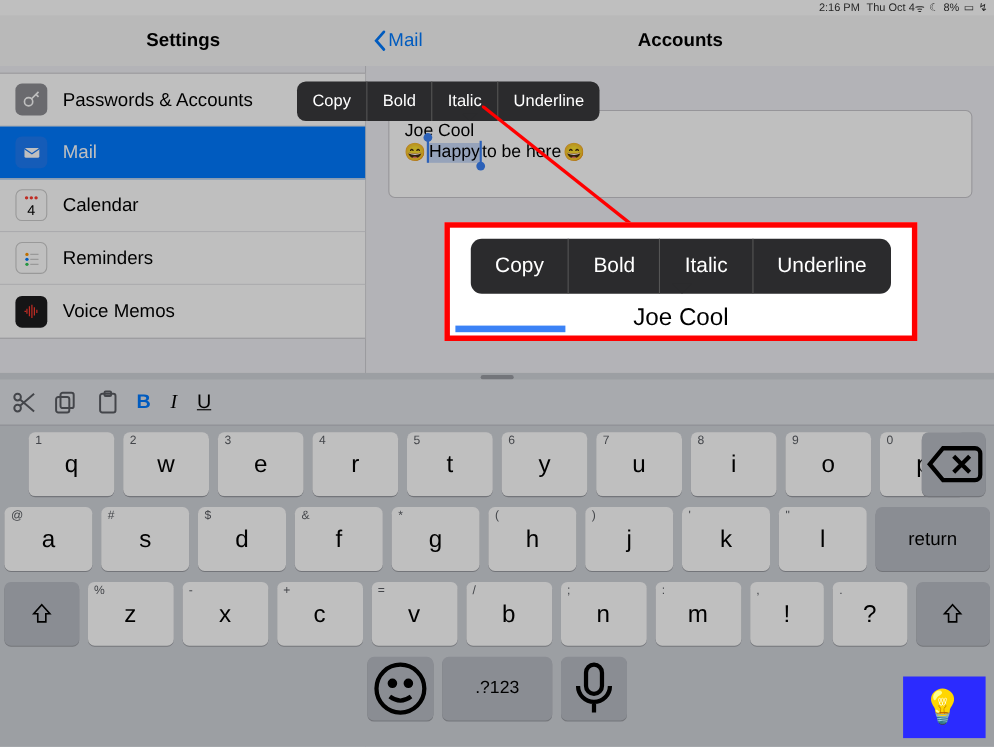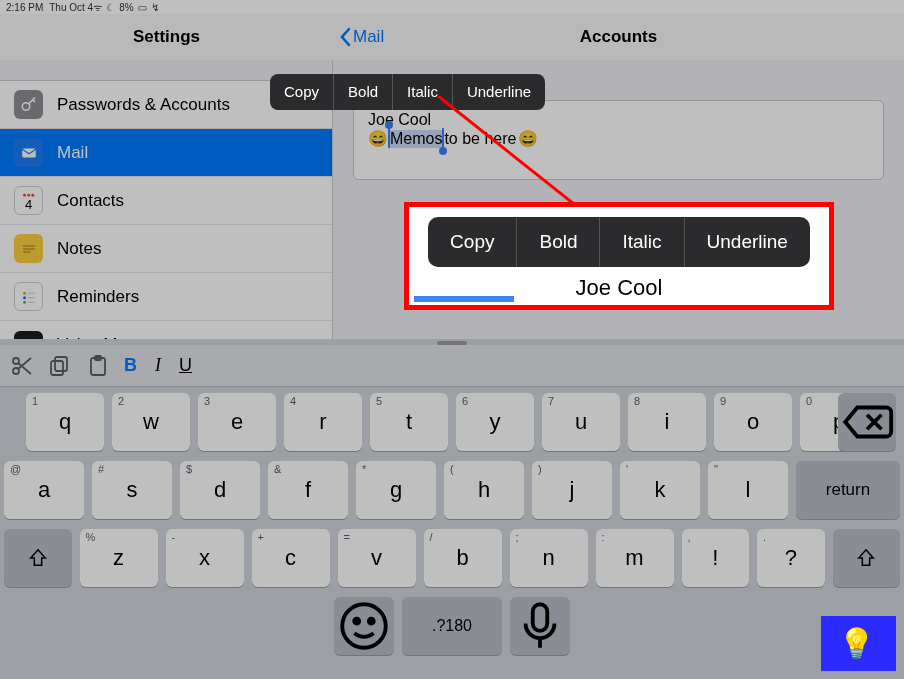--- a/index.html
+++ b/index.html
@@ -8,21 +8,21 @@
 
   .dim-overlay {
     position: absolute; top:0; left:0; right:0; bottom:0;
     background: rgba(0,0,0,0.25); pointer-events: none; z-index: 50;
   }
 
   
   .status-bar {
     position: absolute; top:0; left:0; right:0; height:14px;
     font-size: 10px; color:#333; display:flex;
-    justify-content: flex-start; align-items: center;
+    justify-content: flex-end; align-items: center;
     padding: 0 6px; background:#fff;
   }
   .status-left { display:flex; gap:6px; }
   .status-right { display:flex; gap:4px; align-items:center; }
 
   
   .nav-row {
     position:absolute; top:14px; left:0; right:0; height:46px;
     display:flex; background:#f7f7f7;
   }
@@ -30,21 +30,21 @@
   .nav-right { flex:1; position:relative; }
   .back-btn { position:absolute; left:6px; top:0; height:46px; display:flex; align-items:center; color:#007aff; font-size:17px; }
   .back-btn svg { width:12px; height:20px; margin-right:2px; }
   .nav-title { text-align:center; font-size:17px; font-weight:600; line-height:46px; color:#000; }
 
   
   .sidebar {
     position:absolute; top:60px; left:0; width:333px; bottom:0;
     background:#efeff4; border-right:1px solid #c8c7cc;
   }
-  .sb-section { margin-top:20px; background:#fff; border-top:1px solid #c8c7cc; border-bottom:1px solid #c8c7cc; }
+  .sb-section { margin-top:6px; background:#fff; border-top:1px solid #c8c7cc; border-bottom:1px solid #c8c7cc; }
   .sb-row { height:48px; display:flex; align-items:center; padding:0 14px; border-bottom:1px solid #e5e5e8; font-size:17px; color:#000; }
   .sb-row:last-child { border-bottom:none; }
   .sb-row.selected { background:#007aff; color:#fff; }
   .sb-icon { width:29px; height:29px; border-radius:6px; margin-right:14px; display:flex; align-items:center; justify-content:center; }
   .sb-icon svg { width:18px; height:18px; fill:#fff; }
   .ic-key    { background:#8e8e93; }
   .ic-mail   { background:#1d7bf6; }
   .ic-contacts { background:#8e8e93; }
   .ic-calendar { background:#fff; border:1px solid #ccc; padding:2px; }
   .ic-notes  { background:#fccf3f; }
@@ -205,29 +205,21 @@
       <div class="sb-icon ic-mail">
           <svg viewBox="0 0 24 24">
             <rect x="3" y="6" width="18" height="12" rx="2" fill="#fff"></rect>
             <path d="M3 7 L12 13 L21 7" stroke="#1d7bf6" stroke-width="1.5" fill="none"></path>
           </svg>
         </div>
       <span>Mail</span>
     </div>
     <div class="sb-row">
       <div class="sb-icon ic-calendar" style="flex-direction:column;font-size:7px;color:#ff3b30;line-height:1;">●●●<div style="color:#000;font-size:13px;">4</div></div>
-      <span>Contacts</span>
-    </div>
-    <div class="sb-row">
-      <div class="sb-icon ic-notes">
-          <svg viewBox="0 0 24 24">
-            <path d="M4 8 H20 M4 12 H20 M4 16 H14" stroke="#9a7a1f" stroke-width="1.5"></path>
-          </svg>
-        </div>
-      <span>Notes</span>
+      <span>Calendar</span>
     </div>
     <div class="sb-row">
       <div class="sb-icon ic-reminders">
           <svg viewBox="0 0 24 24">
             <circle cx="6" cy="7" r="2" fill="#ff9500"></circle>
             <circle cx="6" cy="13" r="2" fill="#007aff"></circle>
             <circle cx="6" cy="19" r="2" fill="#34c759"></circle>
             <path d="M10 7 H20 M10 13 H20 M10 19 H20" stroke="#ccc" stroke-width="1.5"></path>
           </svg>
         </div>
@@ -246,21 +238,21 @@
 
 <div class="content">
   <div class="sig-card">
     <div>Joe Cool</div>
     <div class="sig-line">
       <span class="emoji">😄</span>
       <span class="sel-word">
         <span class="sel-handle left">
             <span class="sel-dot"></span>
           </span>
-        <span>Memos</span>
+        <span>Happy</span>
         <span class="sel-handle right">
             <span class="sel-dot"></span>
           </span>
       </span>
       <span>to be here</span>
       <span class="emoji">😄</span>
     </div>
   </div>
 </div>
 
@@ -450,21 +442,21 @@
     <div class="kb-row">
       <div class="key ctrl">
           <svg viewBox="0 0 24 24" fill="none" stroke="#000" stroke-width="1.6">
             <circle cx="12" cy="12" r="9"></circle>
             <circle cx="9" cy="10" r="1" fill="#000"></circle>
             <circle cx="15" cy="10" r="1" fill="#000"></circle>
             <path d="M8 15 Q12 18 16 15"></path>
           </svg>
         </div>
       <div class="key ctrl wide">
-          <span>.?180</span>
+          <span>.?123</span>
         </div>
       <div class="key ctrl">
           <svg viewBox="0 0 24 24" fill="none" stroke="#000" stroke-width="1.6">
             <rect x="9" y="3" width="6" height="11" rx="3"></rect>
             <path d="M6 11 a6 6 0 0 0 12 0 M12 17 V21"></path>
           </svg>
         </div>
     </div>
   </div>
 

